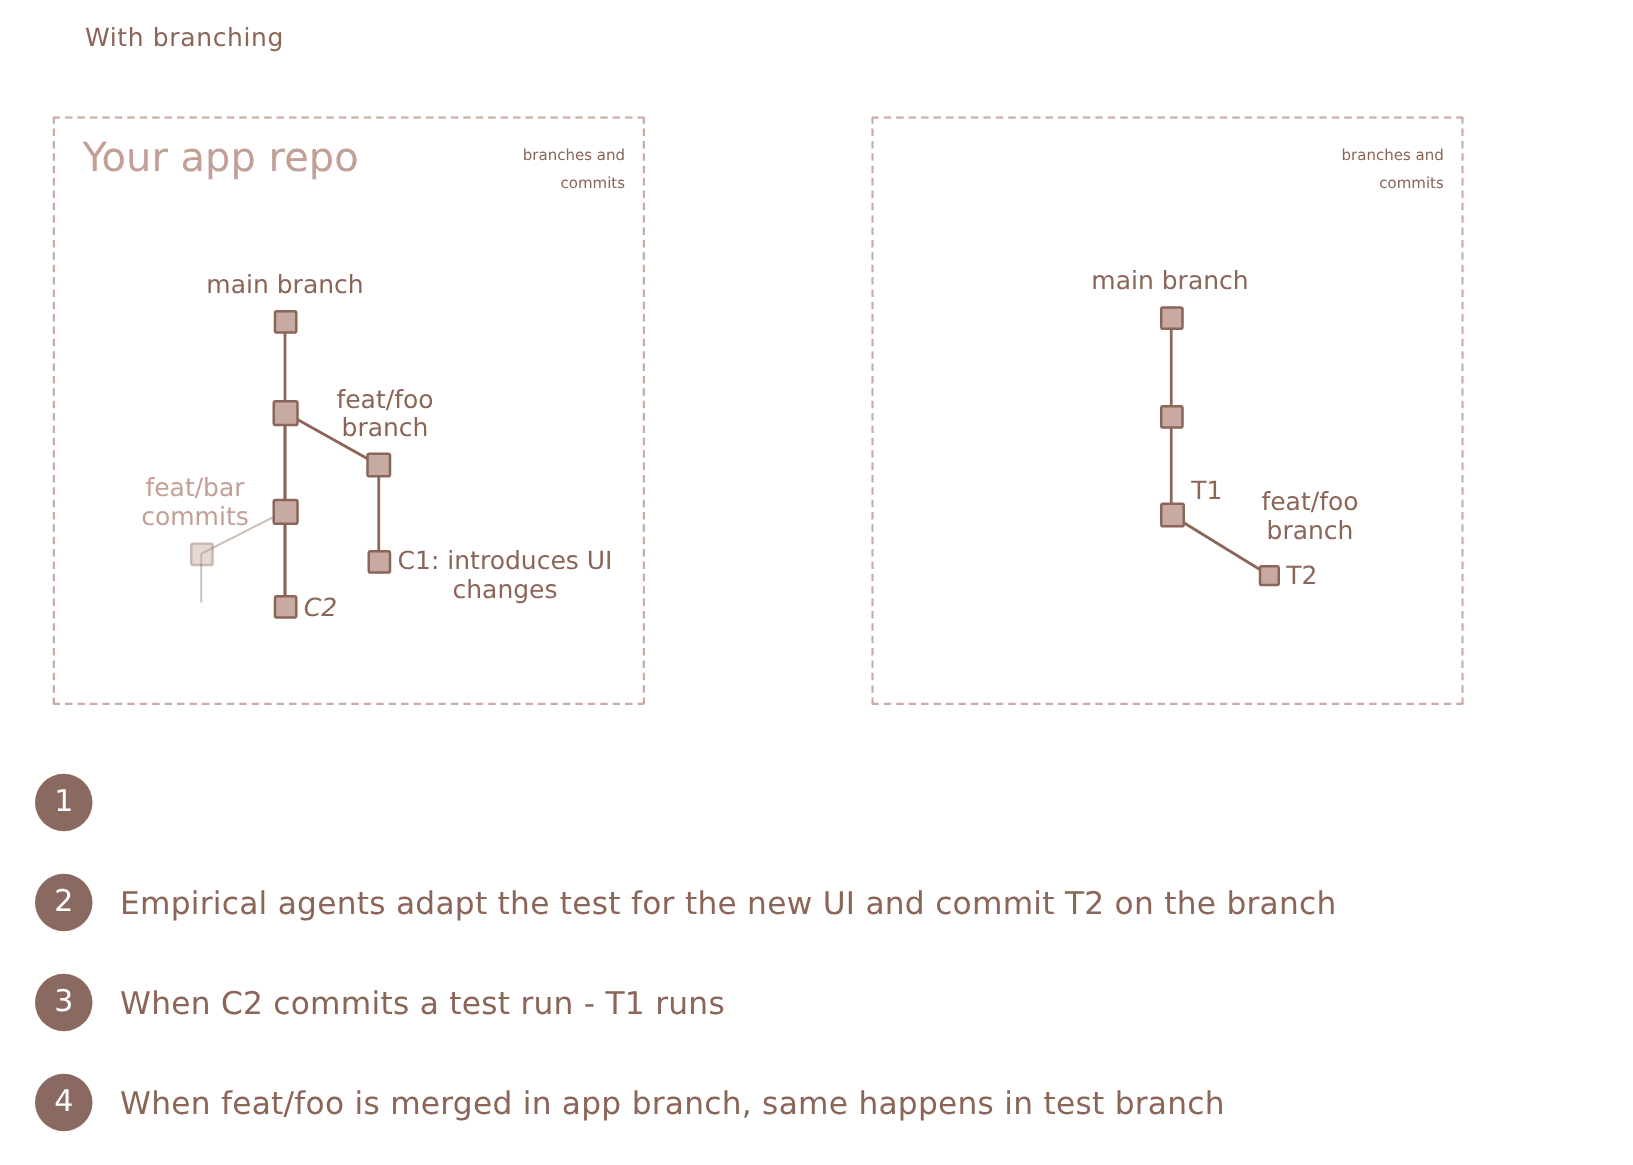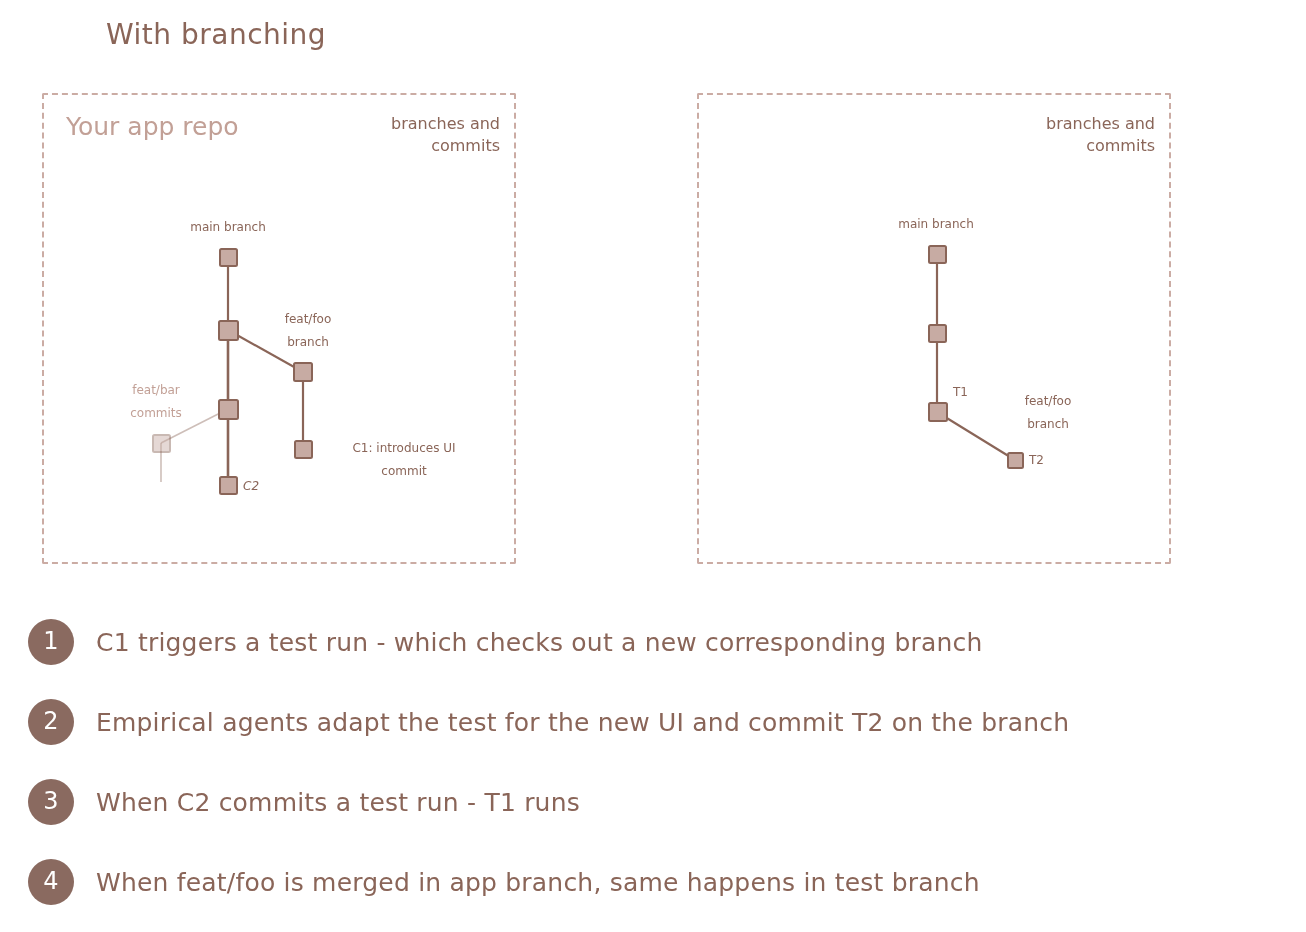--- a/index.html
+++ b/index.html
@@ -14,71 +14,70 @@
     overflow: hidden;
     font-family: "DejaVu Sans", sans-serif;
     -webkit-font-smoothing: antialiased;
   }
 
   
   #page-title {
     position: absolute;
     left: 68px;
     top: 18px;
-    font-size: 28px;
+    font-size: 20px;
     color: #8a6558;
     letter-spacing: 0.5px;
     font-weight: 400;
-    margin-left: 38px;
   }
 
   
   .repo-panel {
     position: absolute;
     border: 2px dashed #cbaca4;
     border-radius: 2px;
     box-sizing: border-box;
   }
   #app-repo-panel  { left: 42px;  top: 93px; width: 474px; height: 471px; }
   #tests-repo-panel{ left: 697px; top: 93px; width: 474px; height: 471px; }
 
   .repo-title {
     position: absolute;
     left: 22px;
     top: 16px;
-    font-size: 25px;
+    font-size: 32px;
     line-height: 31px;
     color: #c2a096;
     white-space: pre-line;
   }
   .repo-sublabel {
     position: absolute;
     right: 14px;
     top: 18px;
     width: 160px;
     text-align: right;
-    font-size: 16px;
+    font-size: 12px;
     line-height: 22px;
     color: #8a6558;
     white-space: pre-line;
   }
 
   
   .graph-svg {
     position: absolute;
     left: 0;
     top: 0;
     width: 100%;
     height: 100%;
     overflow: visible;
   }
 
   .graph-label {
     position: absolute;
-    font-size: 12px;
+    font-size: 20px;
     line-height: 23px;
     color: #8a6558;
     white-space: pre-line;
   }
   .graph-label.muted { color: #c2a096; }
   .graph-label.center { text-align: center; }
 
   
   #steps-list {
     position: absolute;
@@ -151,21 +150,21 @@
 
 <div class="graph-label center" style="left:158px; top:216px; width:140px;">main branch</div>
 
 <div class="graph-label center" style="left:258px; top:308px; width:100px;">feat/foo
 branch</div>
 
 <div class="graph-label center muted" style="left:104px; top:379px; width:104px;">feat/bar
 commits</div>
 
 <div class="graph-label center" style="left:318px; top:437px; width:172px;">C1: introduces UI
-commit</div>
+changes</div>
 
 <div class="graph-label" style="left:243px; top:475px;font-style:italic;">C2</div>
 
 <div id="tests-repo-panel" class="repo-panel">
 
 
   <div class="repo-sublabel">branches and
 commits</div>
 </div>
 
@@ -186,21 +185,20 @@
 branch</div>
 
 <div class="graph-label" style="left:953px; top:381px;">T1</div>
 
 <div class="graph-label" style="left:1029px; top:449px;">T2</div>
 
 <div id="steps-list">
 
   <div class="step-row">
     <div class="step-badge">1</div>
-    <div class="step-text">C1 triggers a test run - which checks out a new corresponding branch</div>
   </div>
 
   <div class="step-row">
     <div class="step-badge">2</div>
     <div class="step-text">Empirical agents adapt the test for the new UI and commit T2 on the branch</div>
   </div>
 
   <div class="step-row">
     <div class="step-badge">3</div>
     <div class="step-text">When C2 commits a test run - T1 runs</div>

